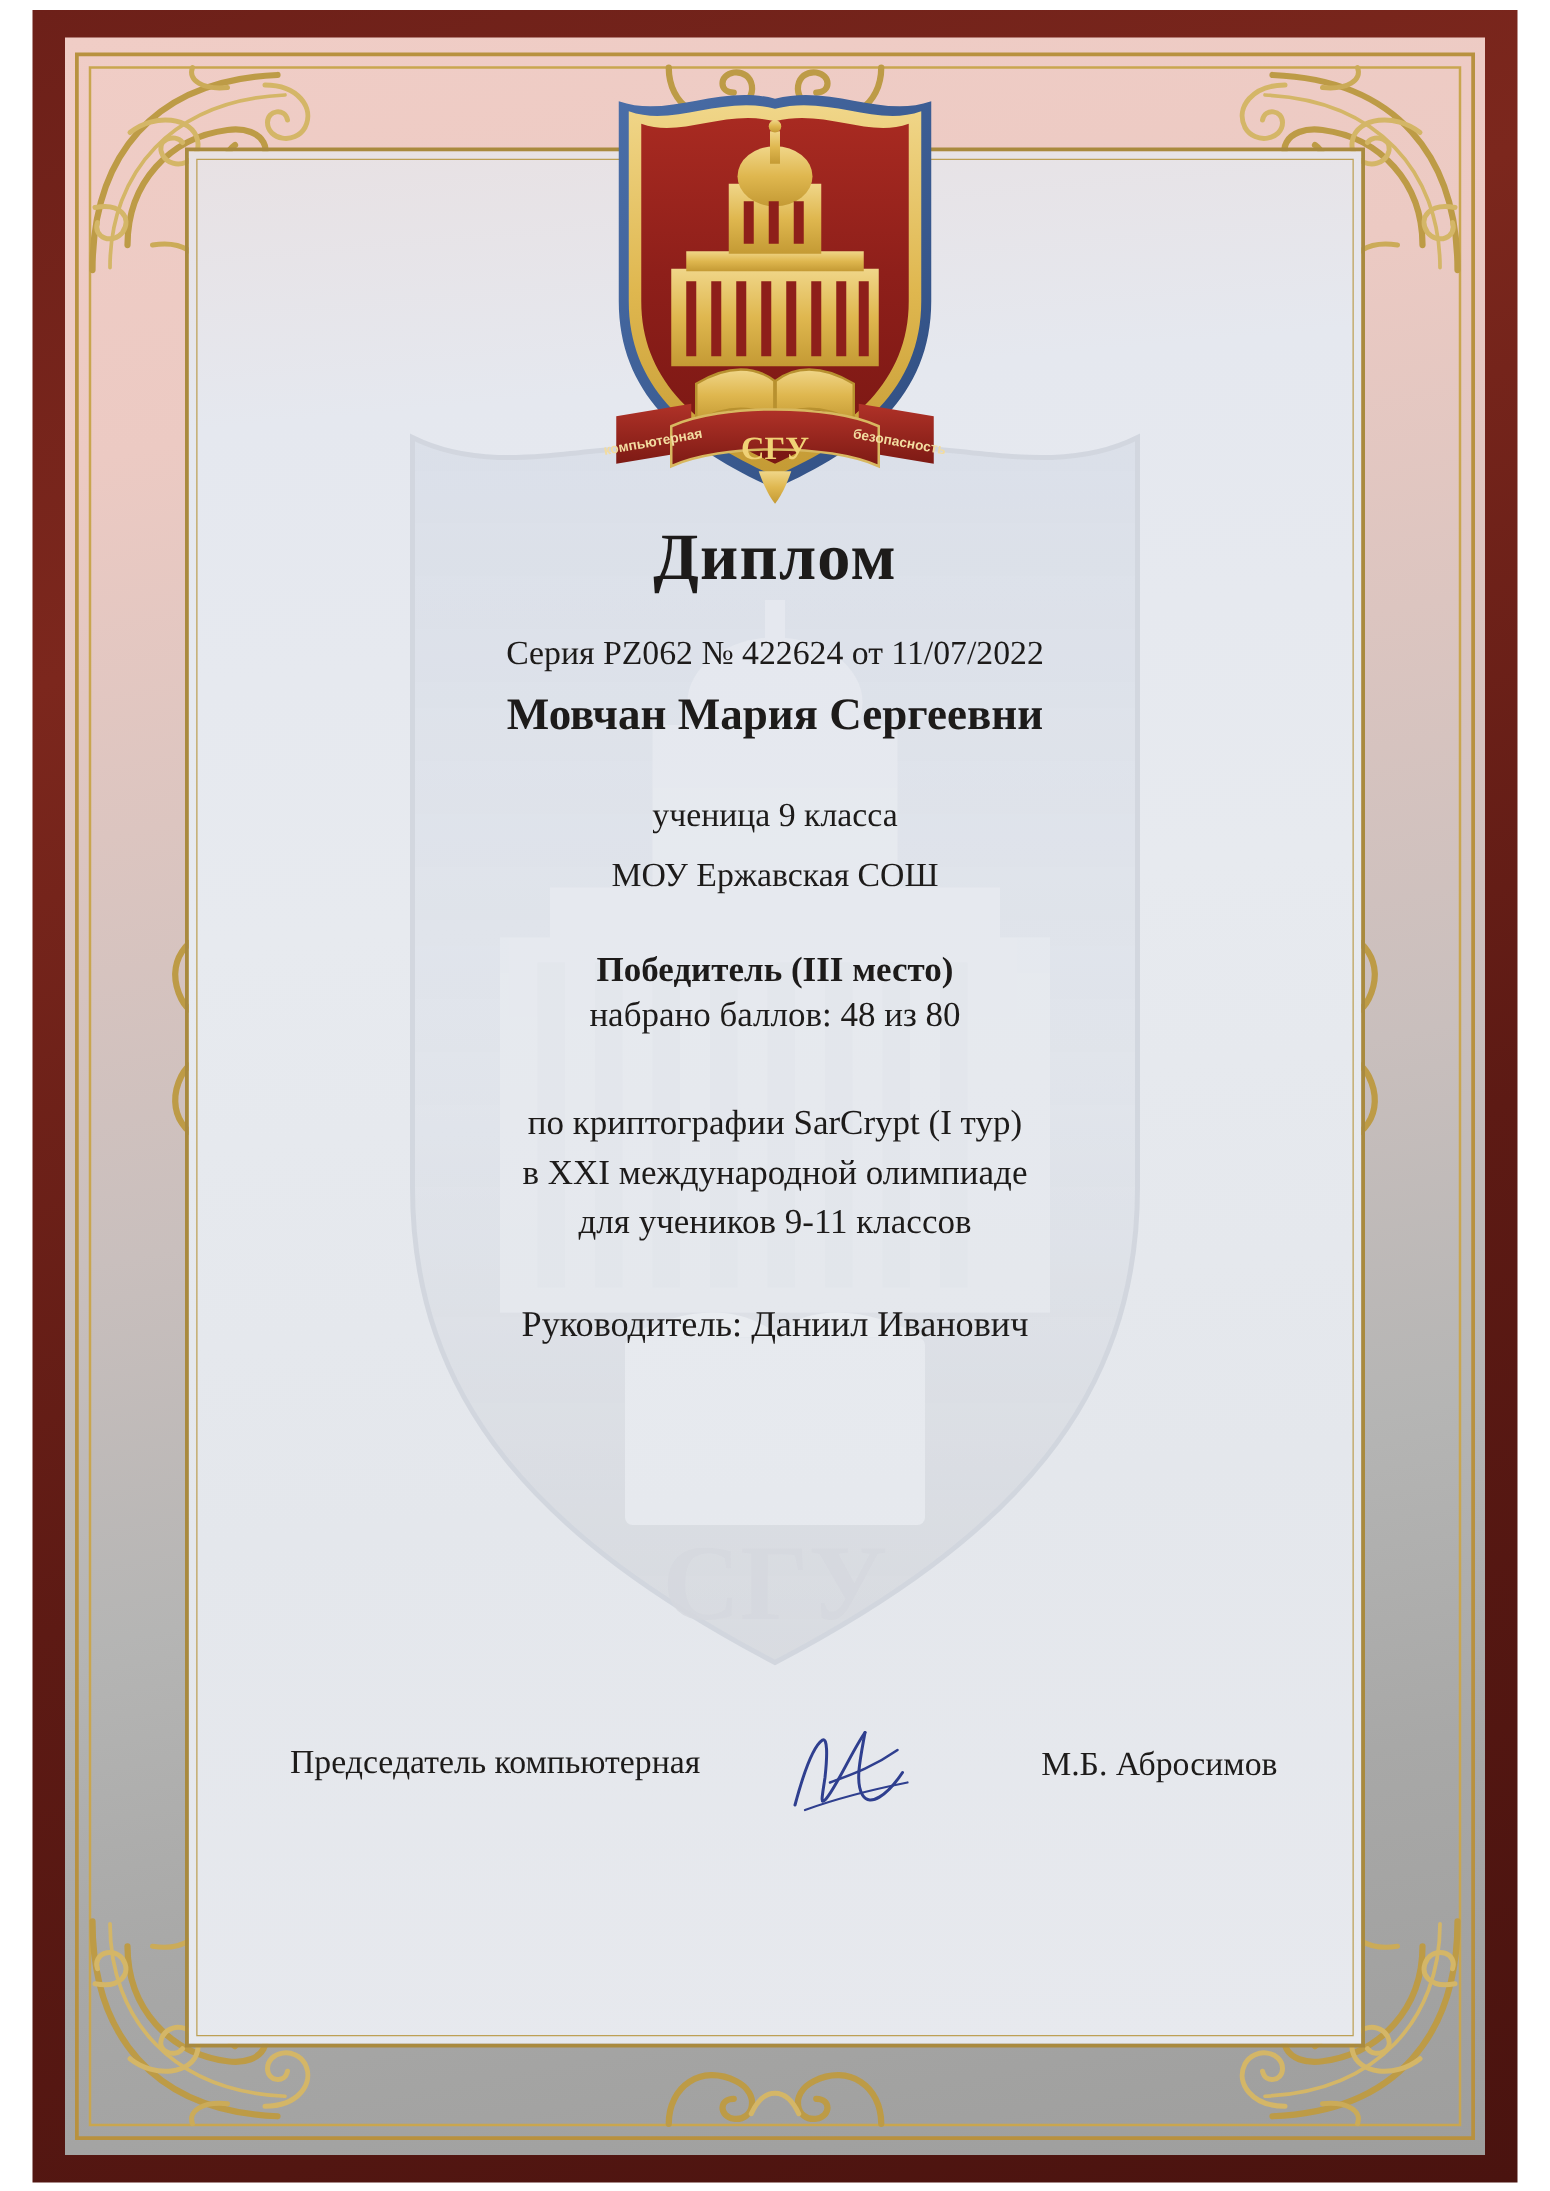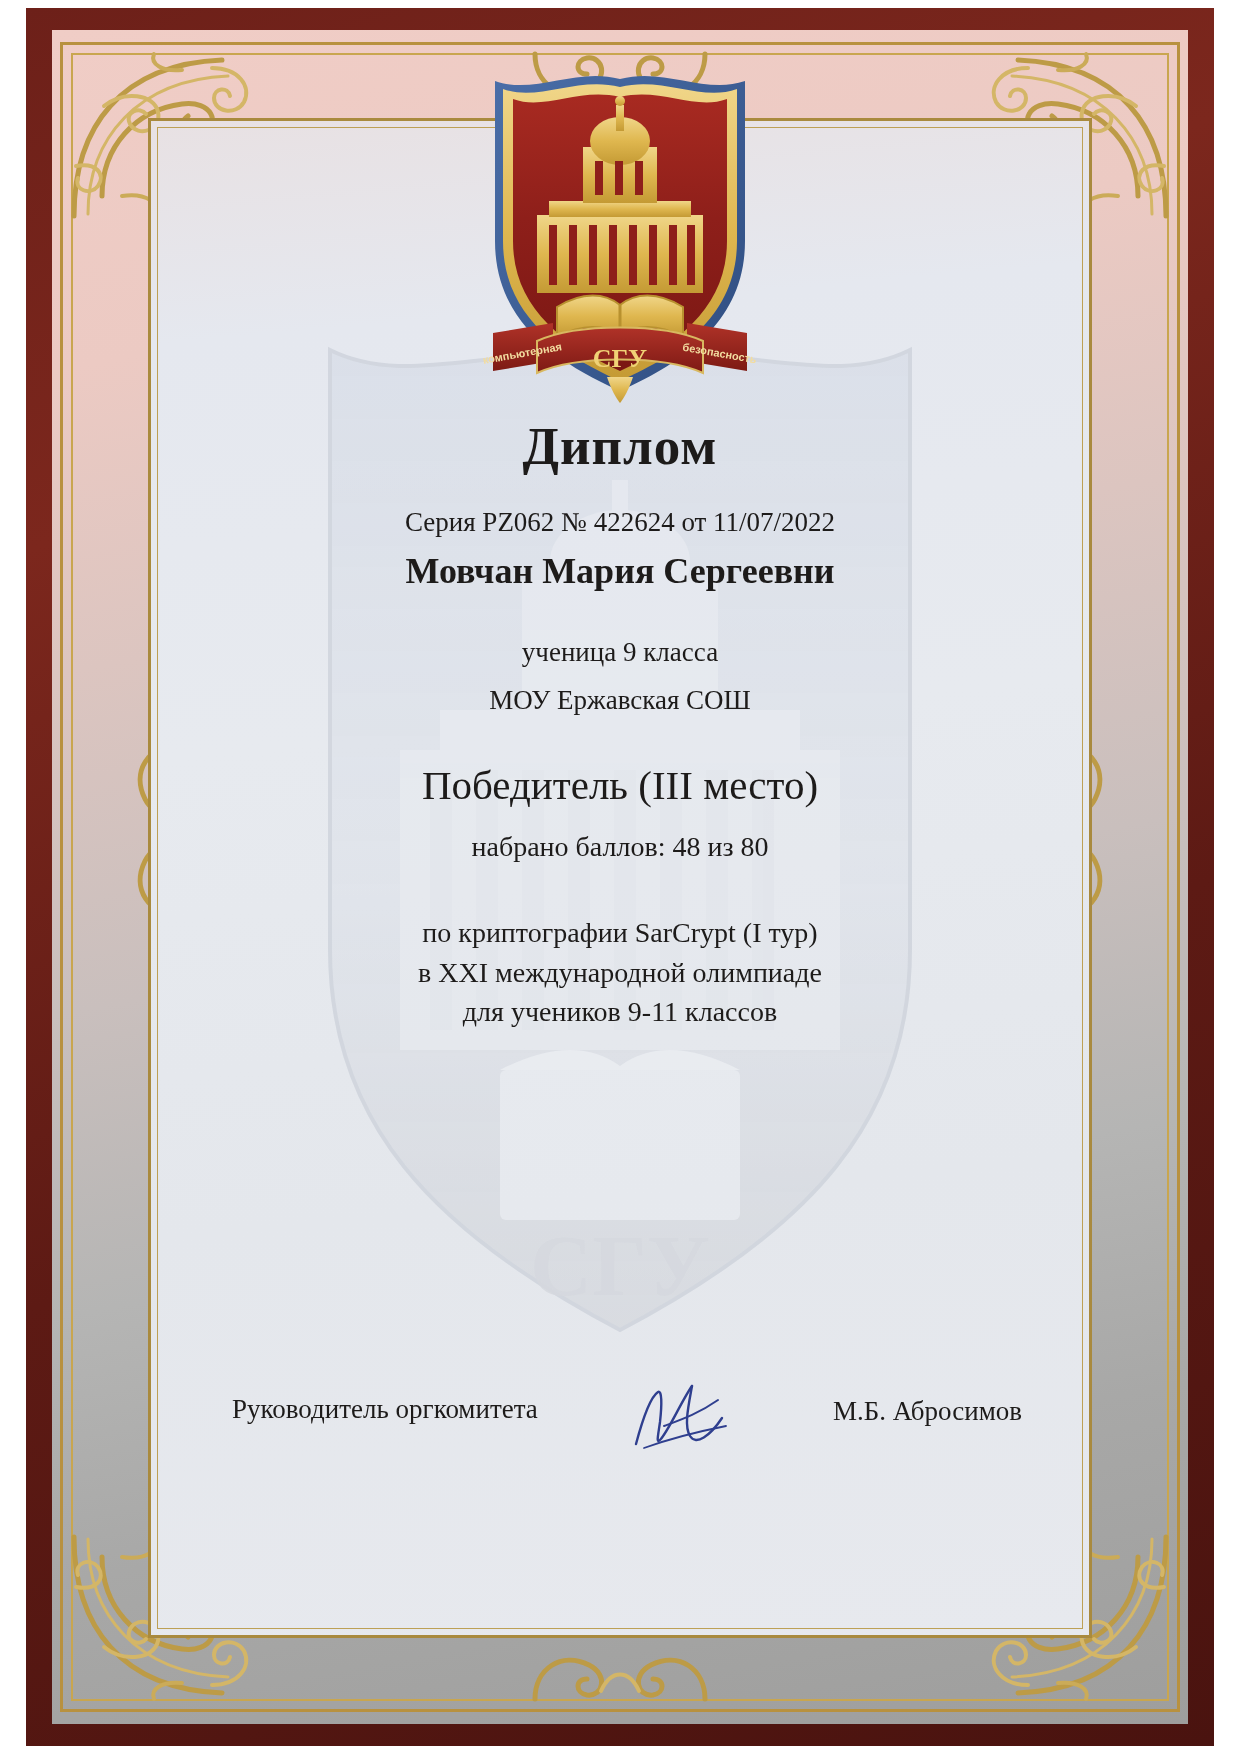--- a/index.html
+++ b/index.html
@@ -159,23 +159,23 @@
     font-weight: bold;
     margin: 0 0 42px 0;
   }
   .grade, .school {
     font-size: 27px;
     margin: 12px;
     line-height: 1.35;
   }
   .school { margin-bottom: 42px; }
   .result {
-    font-size: 41px;
-    font-weight: normal;
-    margin: 0 0 22px 0;
+    font-size: 28px;
+    font-weight: bold;
+    margin: 0 0 4px 0;
   }
   .score {
     font-size: 28px;
     margin: 0 0 50px 0;
   }
   .event-line {
     font-size: 28px;
     margin: 0;
     line-height: 1.42;
   }
@@ -429,25 +429,26 @@
     <h1 class="title">Диплом</h1>
     <p class="serial">Серия PZ062 № 422624 от 11/07/2022</p>
     <p class="recipient">Мовчан Мария Сергеевни</p>
     <p class="grade">ученица 9 класса</p>
     <p class="school">МОУ Ержавская СОШ</p>
     <p class="result">Победитель (III место)</p>
     <p class="score">набрано баллов: 48 из 80</p>
     <p class="event-line">по криптографии SarCrypt (I тур)</p>
     <p class="event-line">в XXI международной олимпиаде</p>
     <p class="event-line">для учеников 9-11 классов</p>
+    <p class="supervisor">Руководитель: Даниил Иванович</p>
   </div>
 
   <div class="sign-block">
     <div class="sign-left">
-      <div>Руководитель оргкомитета</div>
+      <div>Председатель компьютерная</div>
     </div>
     <div class="signature">
       <svg viewBox="0 0 120 88" xmlns="http://www.w3.org/2000/svg">
         <g fill="none" stroke="#2f3f8f" stroke-width="2.4" stroke-linecap="round">
           <path d="M14 70 C22 40 30 22 36 18 C40 16 40 30 38 48 C36 62 34 70 38 66 C46 58 60 26 70 12"></path>
           <path d="M70 12 C66 34 62 52 68 62 C74 72 88 62 100 44"></path>
           <path d="M42 52 C58 46 76 40 96 26" stroke-width="2"></path>
           <path d="M22 74 C44 66 74 58 104 52" stroke-width="1.8"></path>
         </g>
       </svg>

